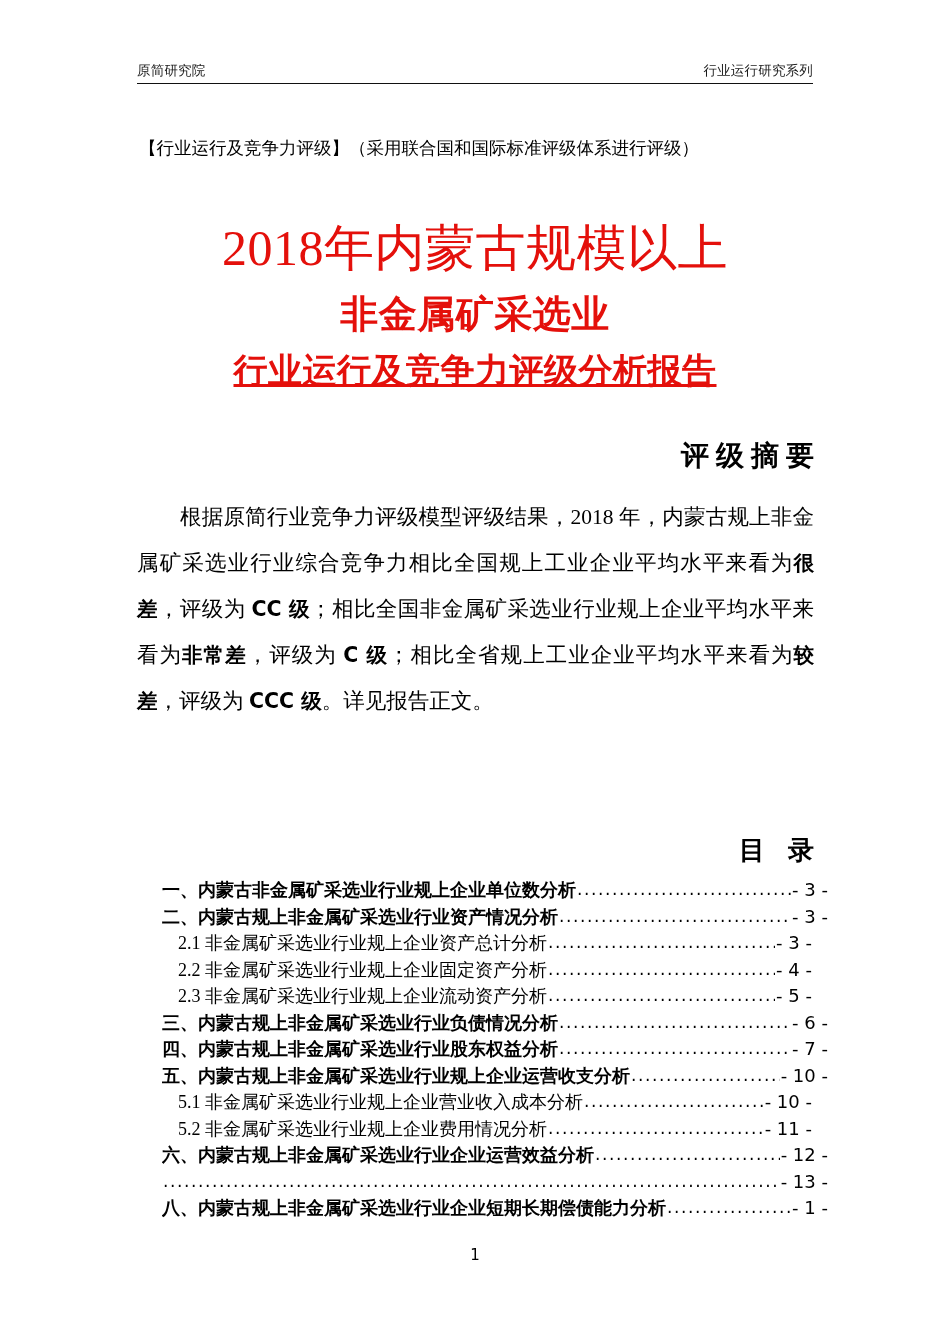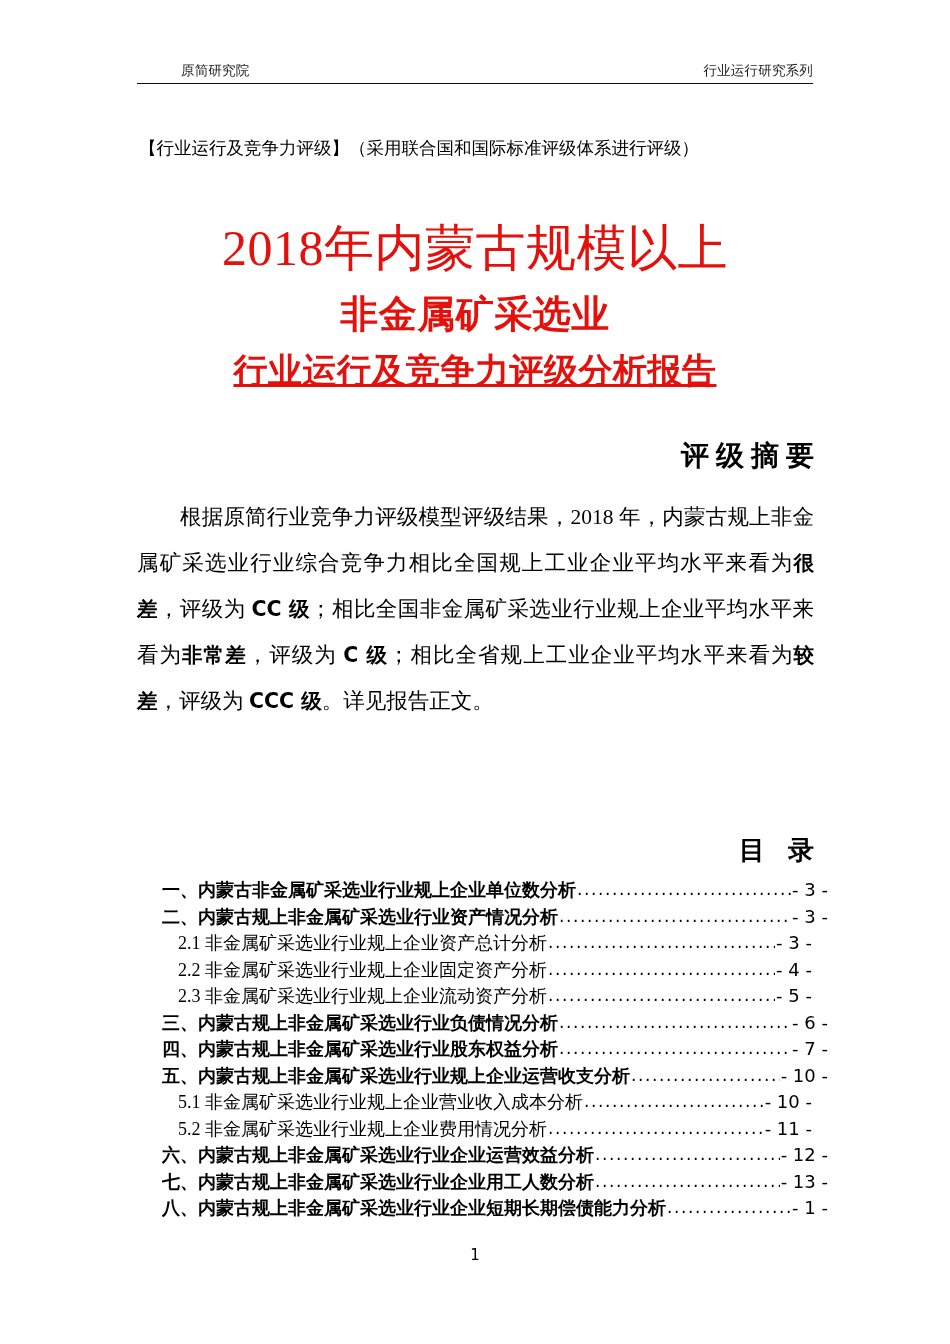--- a/index.html
+++ b/index.html
@@ -36,21 +36,21 @@
     align-items: flex-end;
     border-bottom: 1.6px solid #111111;
     padding-bottom: 4px;
     font-family: "DejaVu Sans", "Liberation Sans", sans-serif;
     font-size: 13.5px;
     line-height: 1.25;
     color: #1a1a1a;
     letter-spacing: 0.2px;
   }
   .page-header .hdr-left,
-  .page-header .hdr-right { white-space: nowrap; margin-left: 44px; }
+  .page-header .hdr-right { white-space: nowrap; }
 
   
   .kicker {
     position: absolute;
     left: 139px;
     top: 136px;
     width: 700px;
     font-family: "Liberation Serif", "DejaVu Serif", serif;
     font-size: 17.5px;
     font-weight: normal;
@@ -273,21 +273,20 @@
         <span class="toc-label">5.2 非金属矿采选业行业规上企业费用情况分析</span>
         <span class="toc-dots">........................................................................................................................</span>
         <span class="toc-page">- 11 -</span>
       </div>
       <div class="toc-entry level-1">
         <span class="toc-label">六、内蒙古规上非金属矿采选业行业企业运营效益分析</span>
         <span class="toc-dots">........................................................................................................................</span>
         <span class="toc-page">- 12 -</span>
       </div>
       <div class="toc-entry level-1">
-        <span class="toc-label">七、内蒙古规上非金属矿采选业行业企业用工人数分析</span>
         <span class="toc-dots">........................................................................................................................</span>
         <span class="toc-page">- 13 -</span>
       </div>
       <div class="toc-entry level-1">
         <span class="toc-label">八、内蒙古规上非金属矿采选业行业企业短期长期偿债能力分析</span>
         <span class="toc-dots">........................................................................................................................</span>
         <span class="toc-page">- 1 -</span>
       </div>
     </nav>
 

